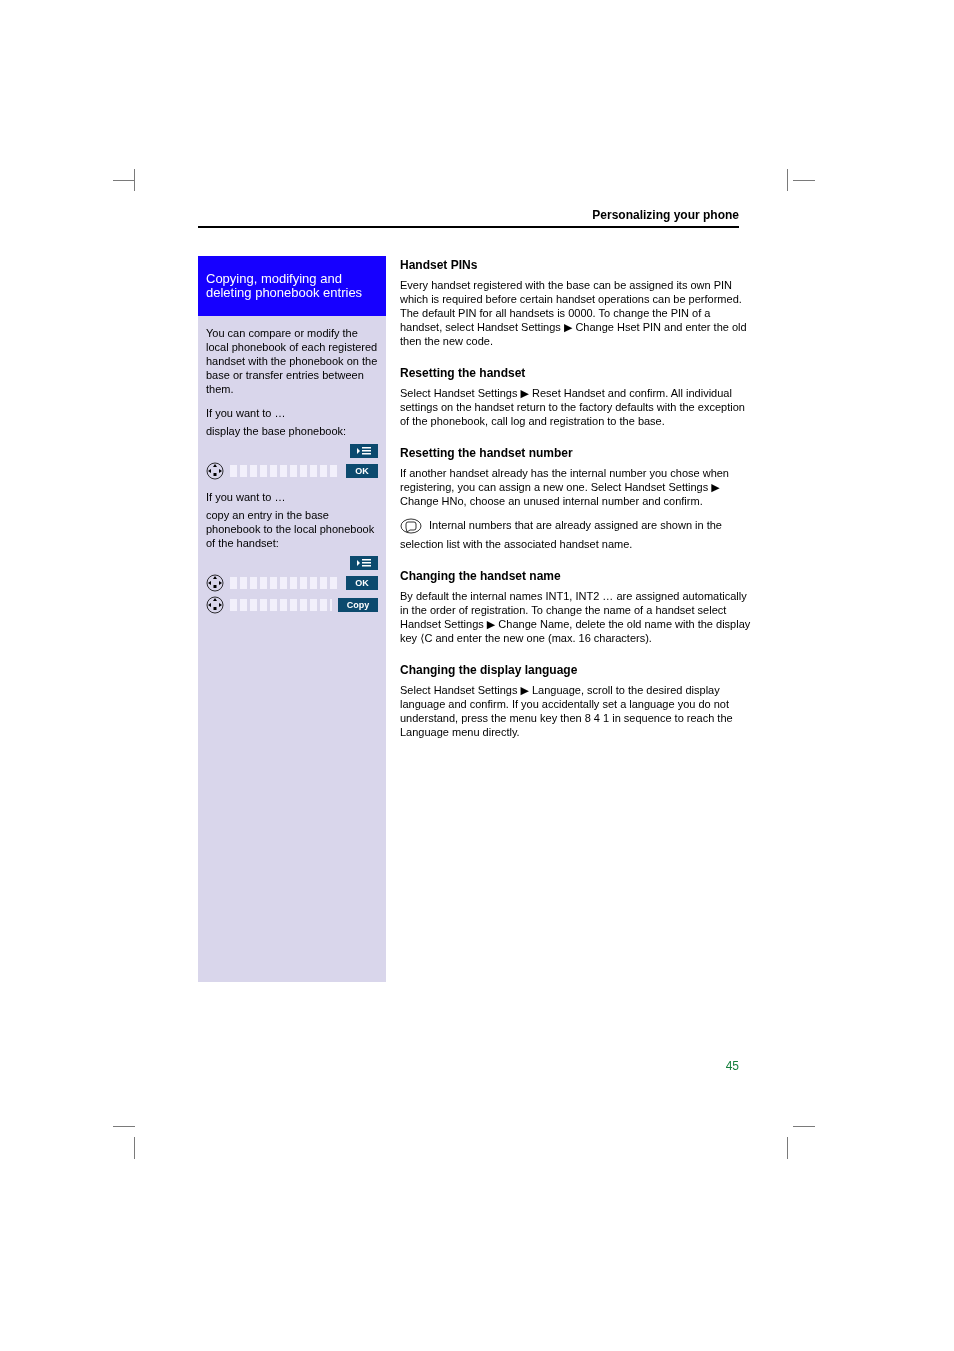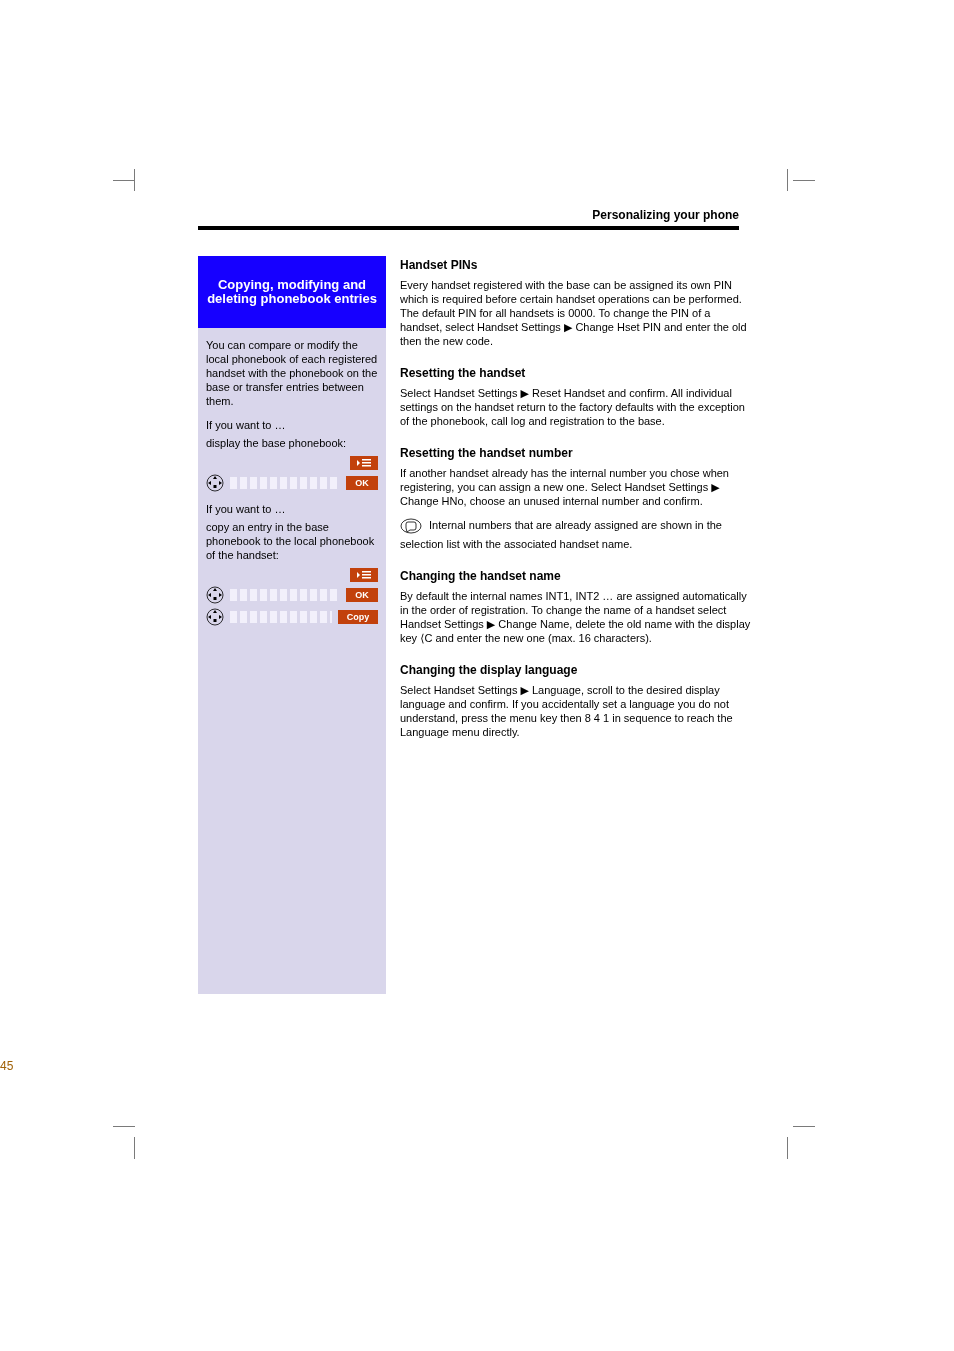--- a/index.html
+++ b/index.html
@@ -9,32 +9,32 @@
   .crop.h{width:22px;height:1px}
   .crop.v{width:1px;height:22px}
   .crop.tl1{top:169px;left:134px}
   .crop.tl2{top:180px;left:113px}
   .crop.tr1{top:169px;left:787px}
   .crop.tr2{top:180px;left:793px}
   .crop.bl1{top:1126px;left:113px}
   .crop.bl2{top:1137px;left:134px}
   .crop.br1{top:1126px;left:793px}
   .crop.br2{top:1137px;left:787px}
-  .pagenum{position:absolute;bottom:278px;left:0;width:100%;padding-right:215px;box-sizing:border-box;font-size:12px;color:#a16207}
-  .header{position:absolute;top:208px;left:198px;right:215px;border-bottom:4px solid #000000;padding-bottom:4px;text-align:right;font-size:12px;font-weight:700;color:#000}
+  .pagenum{position:absolute;bottom:278px;left:0;width:100%;text-align:right;padding-right:215px;box-sizing:border-box;font-size:12px;color:#15803d}
+  .header{position:absolute;top:208px;left:198px;right:215px;border-bottom:2px solid #000000;padding-bottom:4px;text-align:right;font-size:12px;font-weight:700;color:#000}
   
   .sidebar{position:absolute;top:256px;left:198px;width:188px;background:#d9d6eb}
-  .sidebar .title{background:#1600ff;color:#fff;padding:22px 8px;font-size:13px;font-weight:700;text-align:center;line-height:14px}
+  .sidebar .title{background:#1600ff;color:#fff;padding:16px 8px;font-size:13px;font-weight:400;text-align:left;line-height:14px}
   .sidebar .content{padding:10px 8px 24px 8px;font-size:11px;color:#000;line-height:14px}
   .sidebar h4{margin:10px 0 4px 0;font-size:11px;font-weight:400}
   .sidebar p{margin:0 0 6px 0}
   .navrow{display:flex;align-items:center;gap:6px;margin:4px 0}
   .navrow .arrow{width:18px;height:18px;flex:none}
   .navrow .bars{flex:1;height:12px;background:repeating-linear-gradient(90deg,#f2f0fb 0 7px,transparent 7px 10px)}
-  .tag{display:inline-flex;align-items:center;justify-content:center;background:#c2410c;color:#fff;font-size:9px;font-weight:700;padding:1px 3px;min-width:22px;height:12px;line-height:12px}
+  .tag{display:inline-flex;align-items:center;justify-content:center;background:#0c4a6e;color:#fff;font-size:9px;font-weight:700;padding:1px 3px;min-width:22px;height:12px;line-height:12px}
   .tag.ok{min-width:26px}
   .tag.copy{min-width:34px}
   .tag.menu{min-width:22px}
   .tag.menu svg{display:block}
   .extra{min-height:340px}
   
   .body{position:absolute;top:258px;left:400px;right:201px;font-size:11px;color:#000;line-height:14px}
   .body h3{margin:0 0 6px 0;font-size:12px;font-weight:700}
   .body p{margin:0 0 10px 0}
   .body .sec{margin-bottom:18px}

